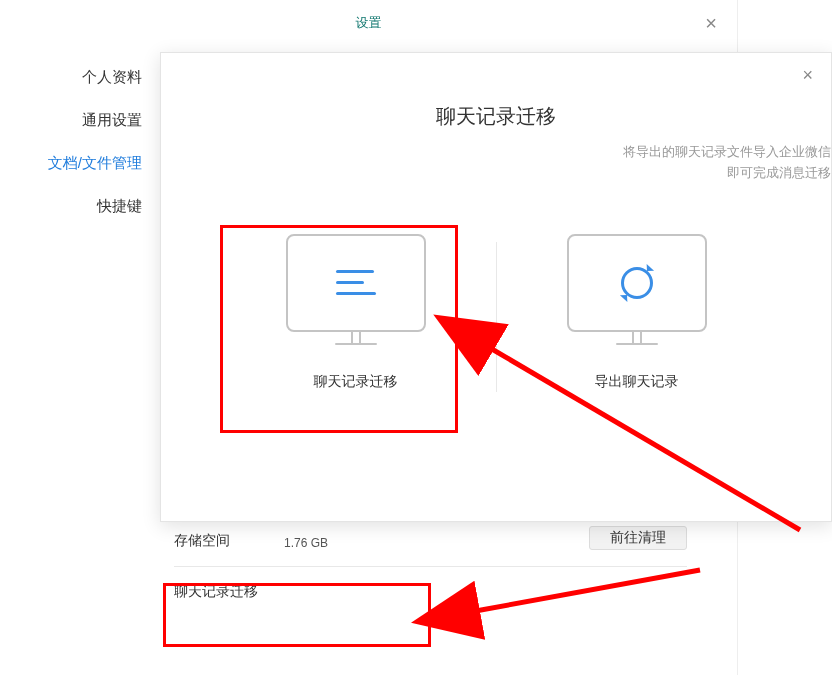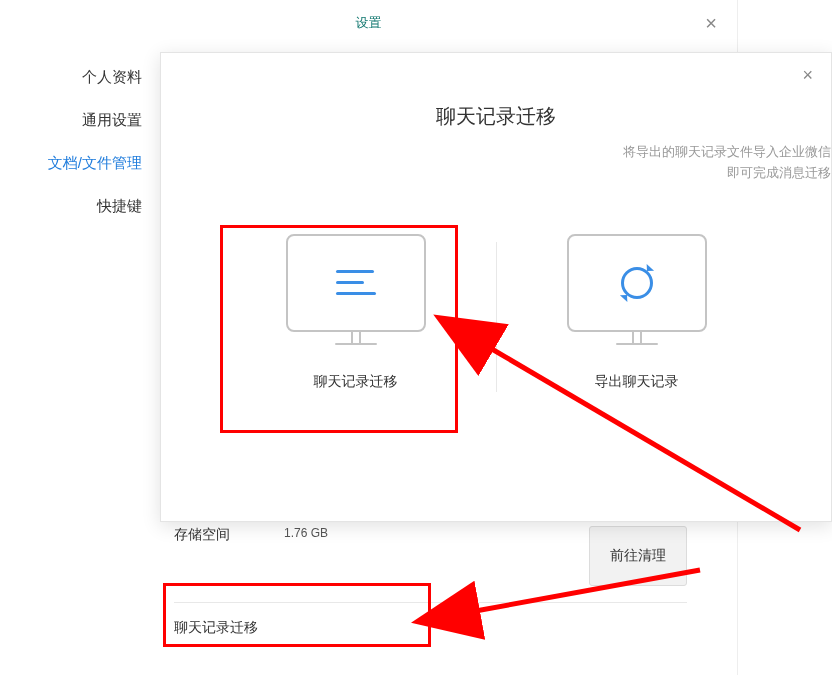--- a/index.html
+++ b/index.html
@@ -66,41 +66,41 @@
 
     
     .bottom-rows {
       position: absolute;
       left: 174px;
       top: 510px;
       right: 50px;
     }
     .row {
       display: flex;
-      align-items: flex-start;
+      align-items: flex-end;
       padding: 16px 0;
     }
     .row + .row {
       border-top: 1px solid #e8e8e8;
     }
     .row-label {
       font-size: 14px;
       color: #333;
       min-width: 100px;
     }
     .row-value {
       font-size: 12px;
       color: #555;
       margin-left: 10px;
     }
     .row-button {
       background: #f2f2f2;
       border: 1px solid #dcdcdc;
       border-radius: 3px;
-      padding: 20px 20px;
+      padding: 2px 20px;
       font-size: 14px;
       color: #333;
       cursor: pointer;
       margin-left: 28px;
     }
     .row-button.right {
       margin-left: auto;
     }
 
     

